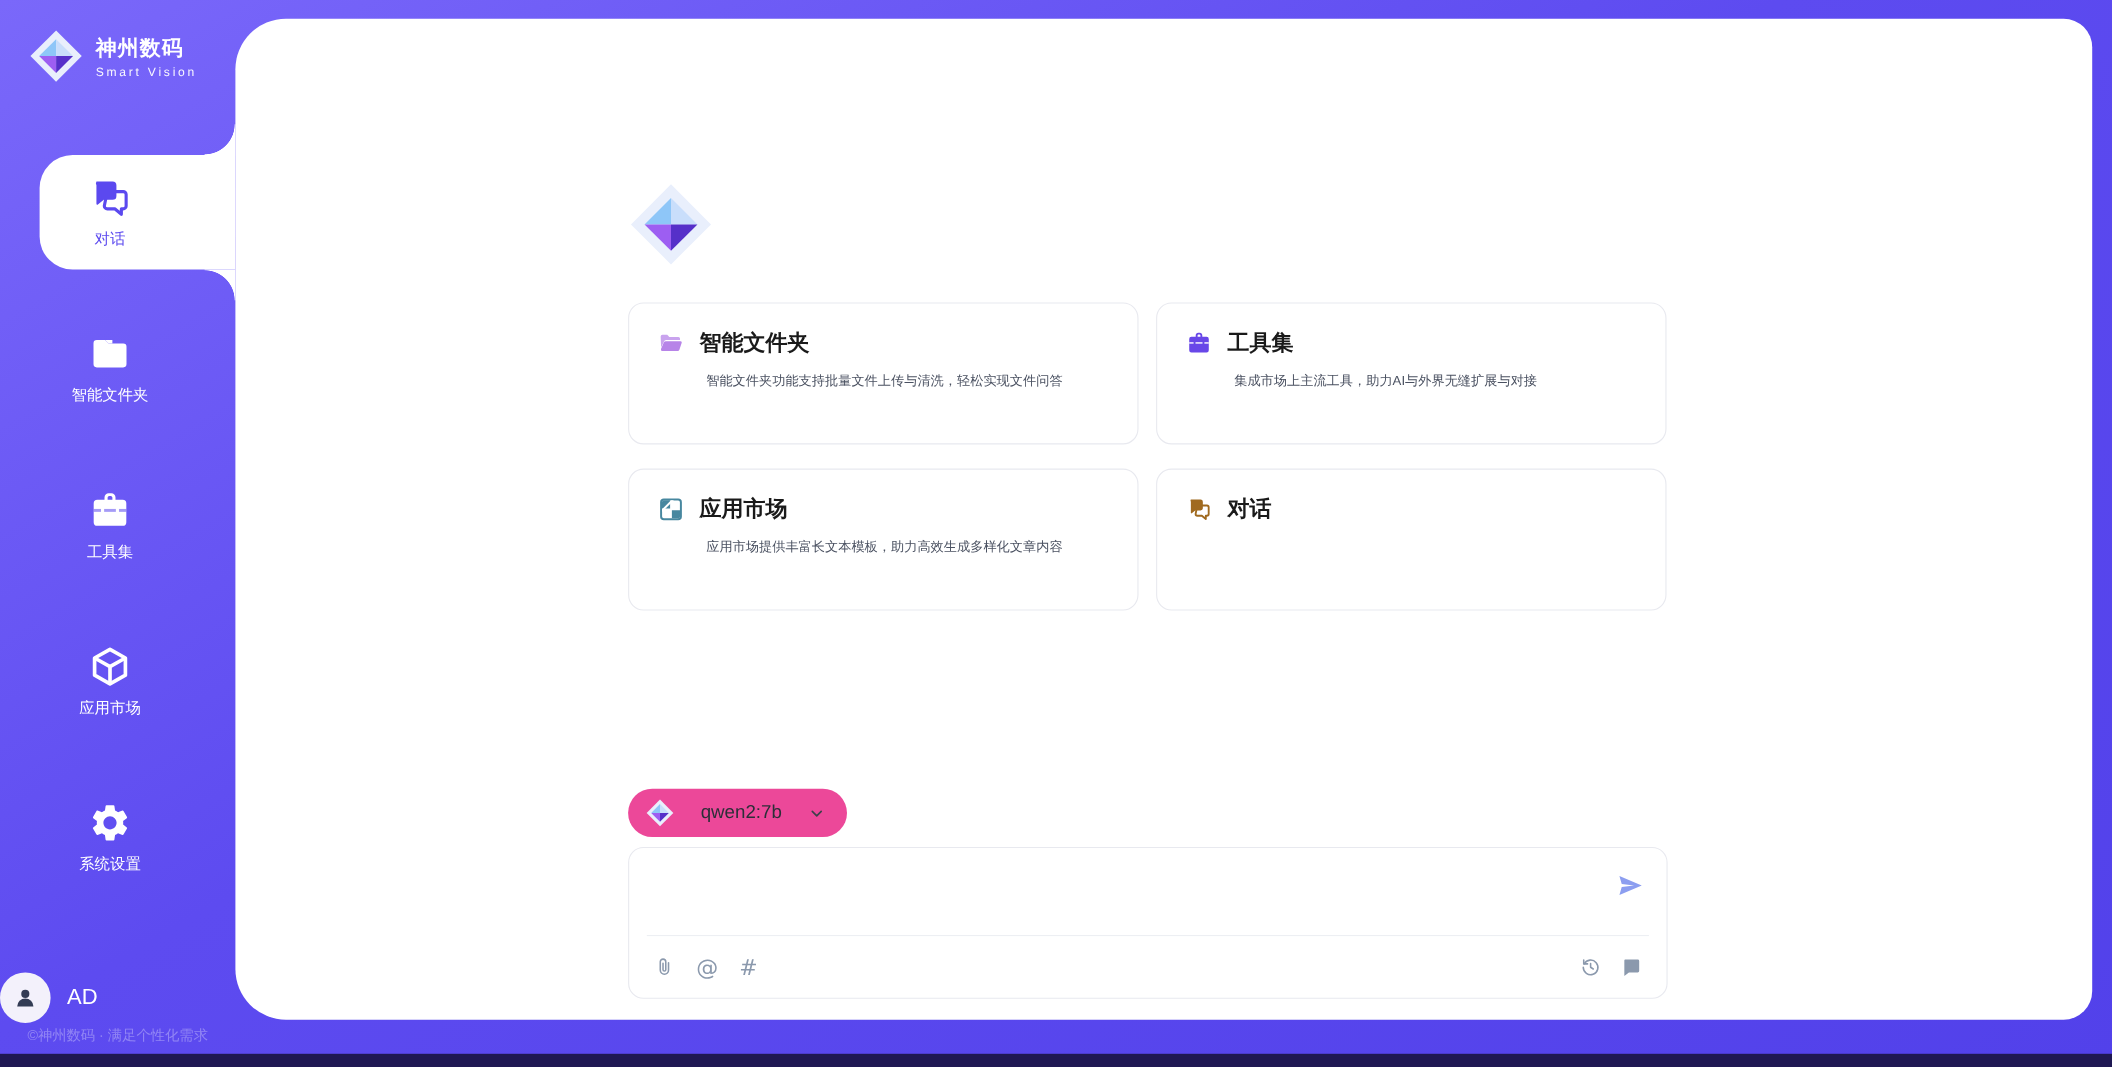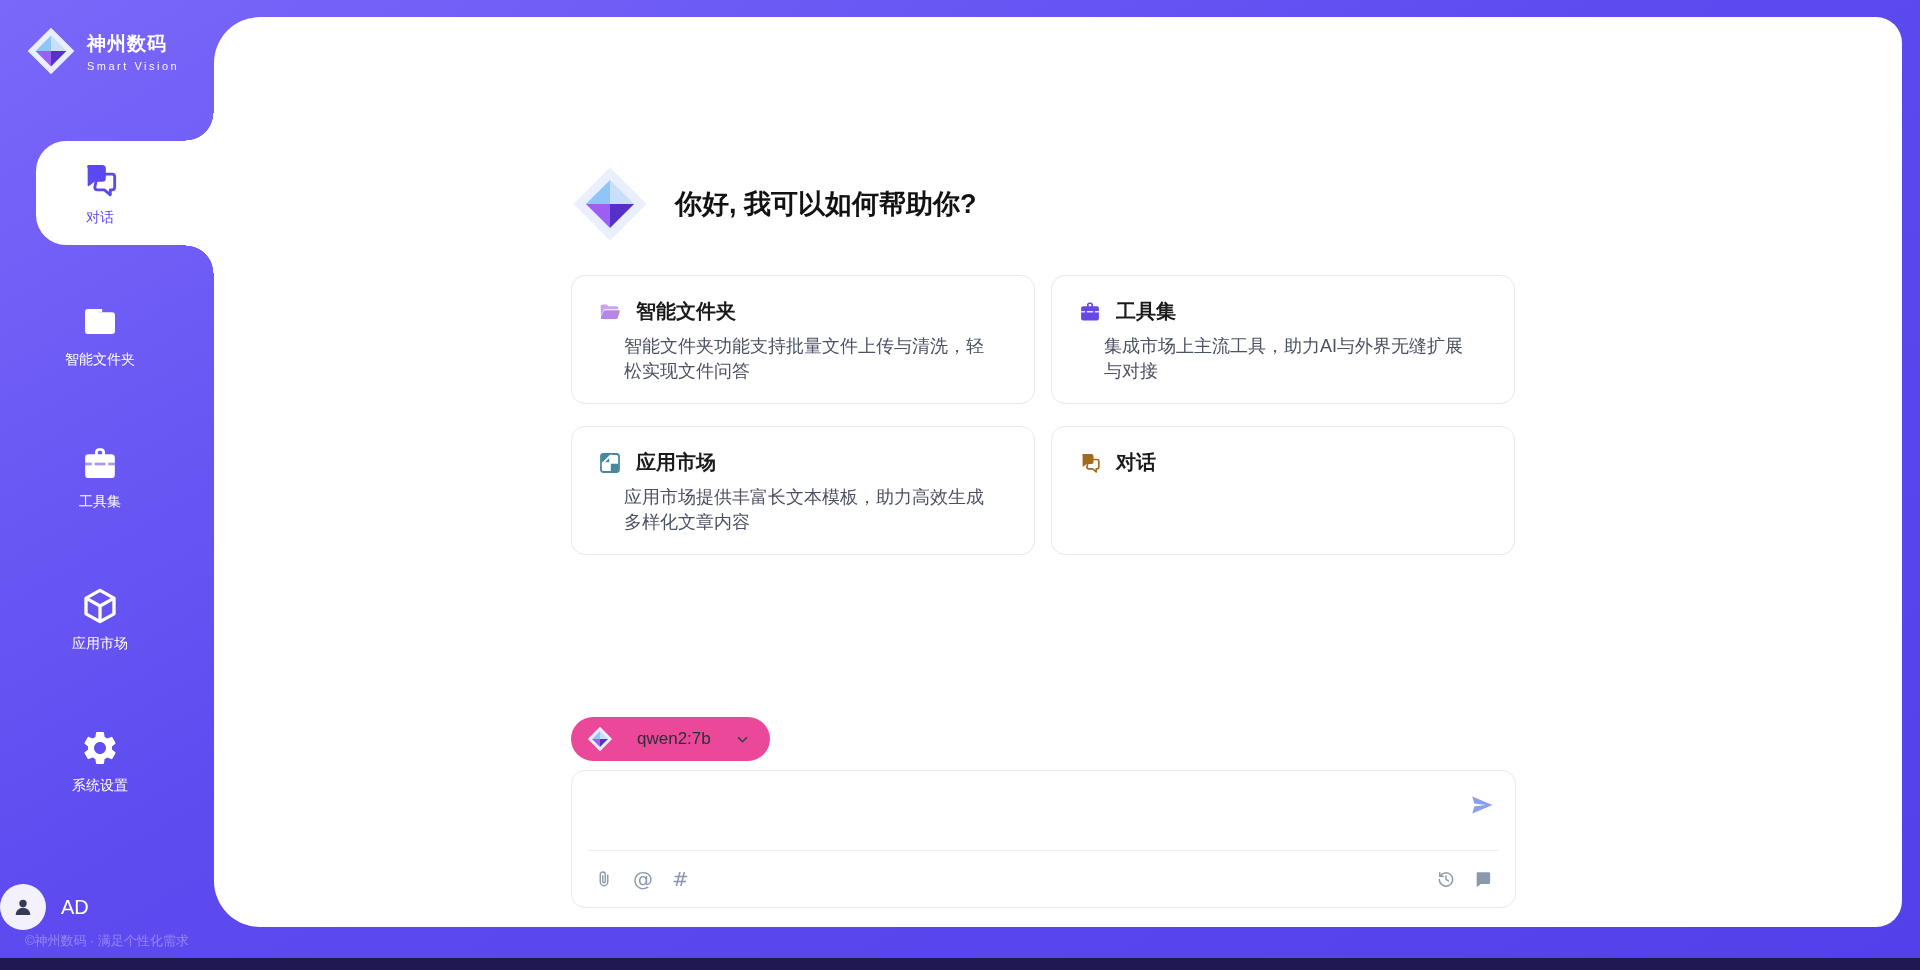--- a/index.html
+++ b/index.html
@@ -47,21 +47,21 @@
   .greeting .big-diamond { width:78px; height:78px; }
   .greeting-title { font-size:27px; font-weight:bold; color:#121212; }
 
   .cards { position:absolute; left:357px; top:258px; display:grid;
            grid-template-columns:464px 464px; gap:22px 16px; }
   .card { height:129px; background:#fff; border:1px solid #e8e9ef; border-radius:14px;
           padding:22px 26px; cursor:pointer; }
   .card-head { display:flex; align-items:center; gap:14px; }
   .card-head .ico { width:24px; height:24px; }
   .card-title { font-size:20px; font-weight:bold; color:#1a1a1a; }
-  .card-desc { margin:9px 0 0 26px; width:362px; font-size:18px; line-height:25px; color:#4a5161; }
+  .card-desc { margin:9px 0 0 44px; width:362px; font-size:12px; line-height:25px; color:#4a5161; }
   .ic-folder { color:#b784e8; } .ic-tools { color:#6847e8; }
   .ic-grid { color:#47879f; } .ic-chat4 { color:#a06a1f; }
 
   .model-pill { position:absolute; left:357px; top:700px; height:44px; display:inline-flex;
           align-items:center; gap:24px; padding:0 20px 0 16px; background:#ec4899;
           border-radius:22px; cursor:pointer; }
   .model-pill .sm-diamond { width:26px; height:26px; }
   .model-name { font-size:17px; color:#2b2f38; }
   .chev { width:15px; height:15px; color:#3c414b; }
 
@@ -166,21 +166,20 @@
     </div>
     <div class="side-footer">©神州数码 · 满足个性化需求</div>
   </aside>
 
   <main class="content">
 
     <div class="greeting">
       <svg class="big-diamond" viewBox="0 0 24 24">
           <use href="#diamond-logo"></use>
         </svg>
-      <div class="greeting-title">你好, 我可以如何帮助你?</div>
     </div>
 
     <div class="cards">
       <div class="card">
         <div class="card-head">
           <svg class="ico ic-folder" viewBox="0 0 24 24">
             <path d="M2.6 6A1.6 1.6 0 0 1 4.2 4.4h4.4l1.9 1.9h8.2A1.5 1.5 0 0 1 20.2 7.8v1.4H7.6a2.2 2.2 0 0 0-2.06 1.4L3 16z" fill="currentColor" opacity=".75"></path>
             <path d="M7.6 10.2h13.1a1.1 1.1 0 0 1 1.04 1.44l-2.1 6.3a1.7 1.7 0 0 1-1.6 1.16H4.1a1.3 1.3 0 0 1-1.2-1.76l2.6-6.1a2.2 2.2 0 0 1 2.1-1.04z" fill="currentColor"></path>
           </svg>
           <span class="card-title">智能文件夹</span>

